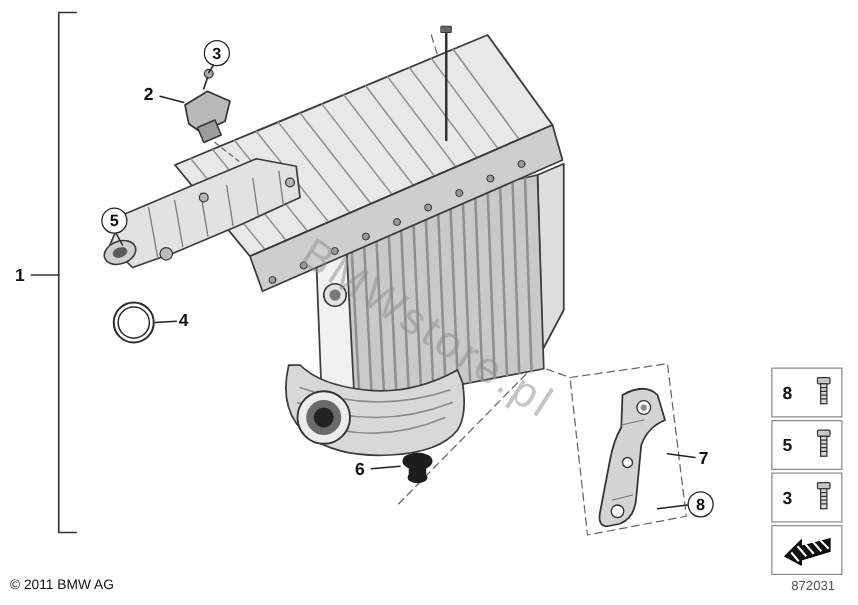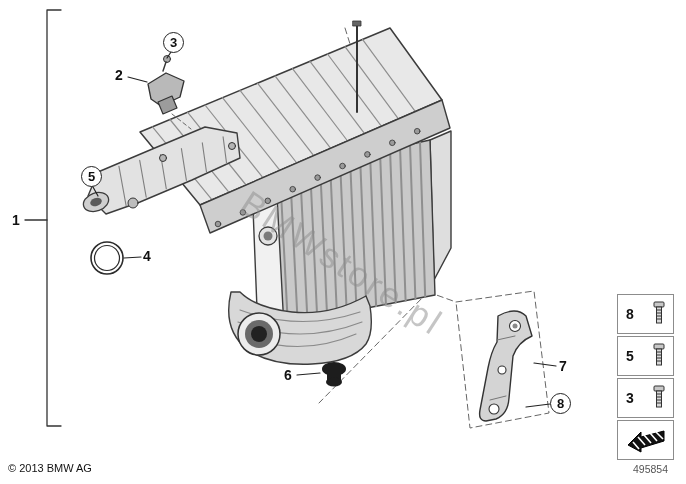--- a/index.html
+++ b/index.html
@@ -214,16 +214,16 @@
       </svg>
     </div>
     <div class="dir-box">
       <svg width="42" height="30" viewBox="0 0 42 30">
         <path d="M3 20 L16 7 L16 12 L39 6 L39 16 L16 23 L16 27 Z" fill="#111" stroke="#000"></path>
         <path d="M8 17 L14 24 M13 12 L20 20 M19 10 L26 18 M25 8 L32 16 M31 7 L38 14" stroke="#fff" stroke-width="1.6" fill="none"></path>
       </svg>
     </div>
   </div>
 
-  <div class="footer-copyright">© 2013 BMW AG</div>
-  <div class="diagram-number">495854</div>
+  <div class="footer-copyright">© 2011 BMW AG</div>
+  <div class="diagram-number">872031</div>
 
 </div>
 
 </body></html>

